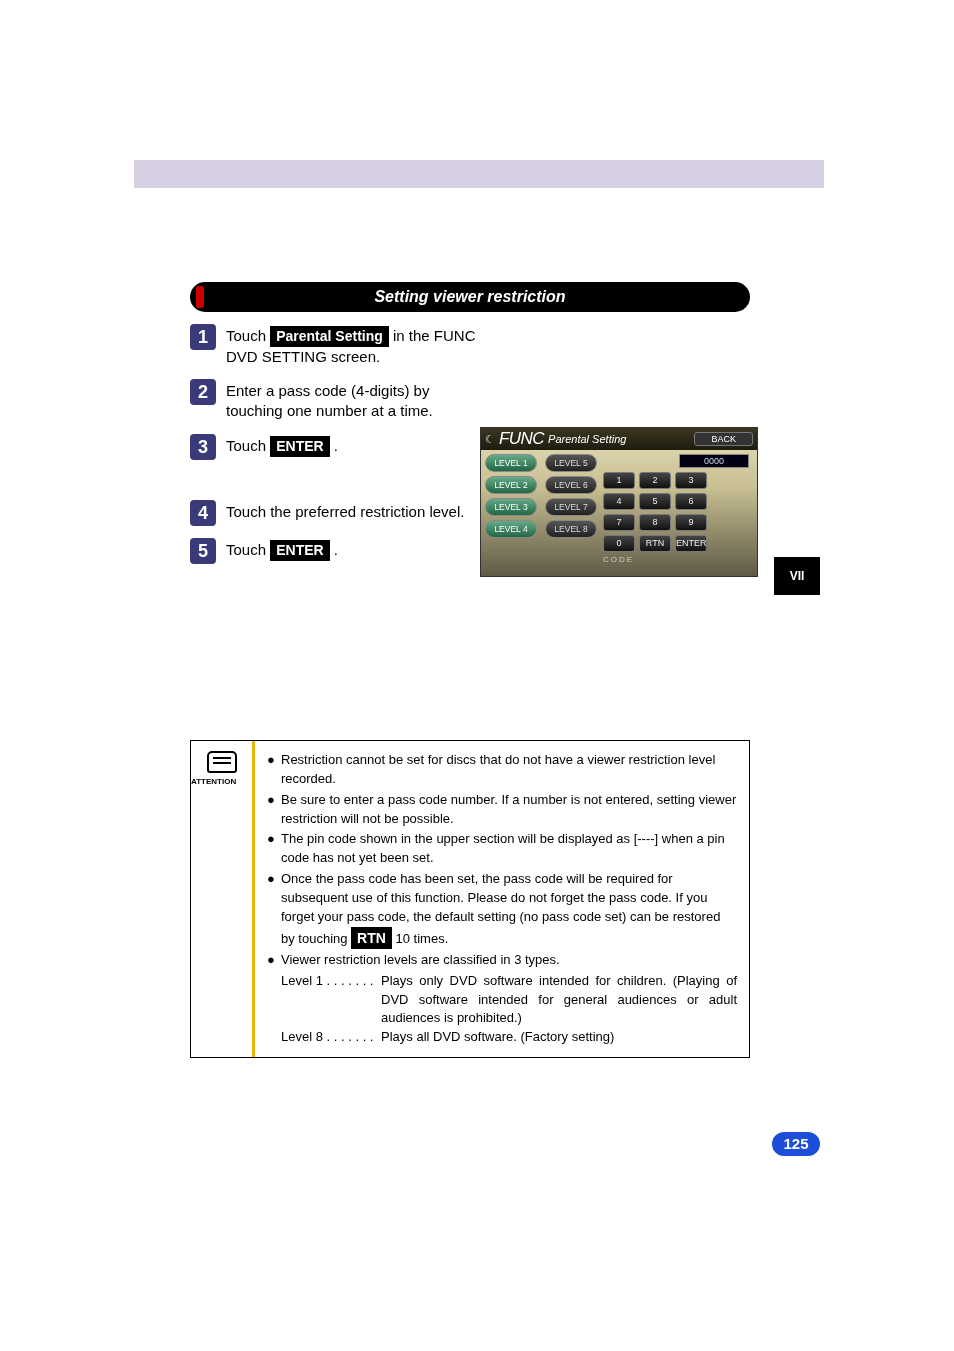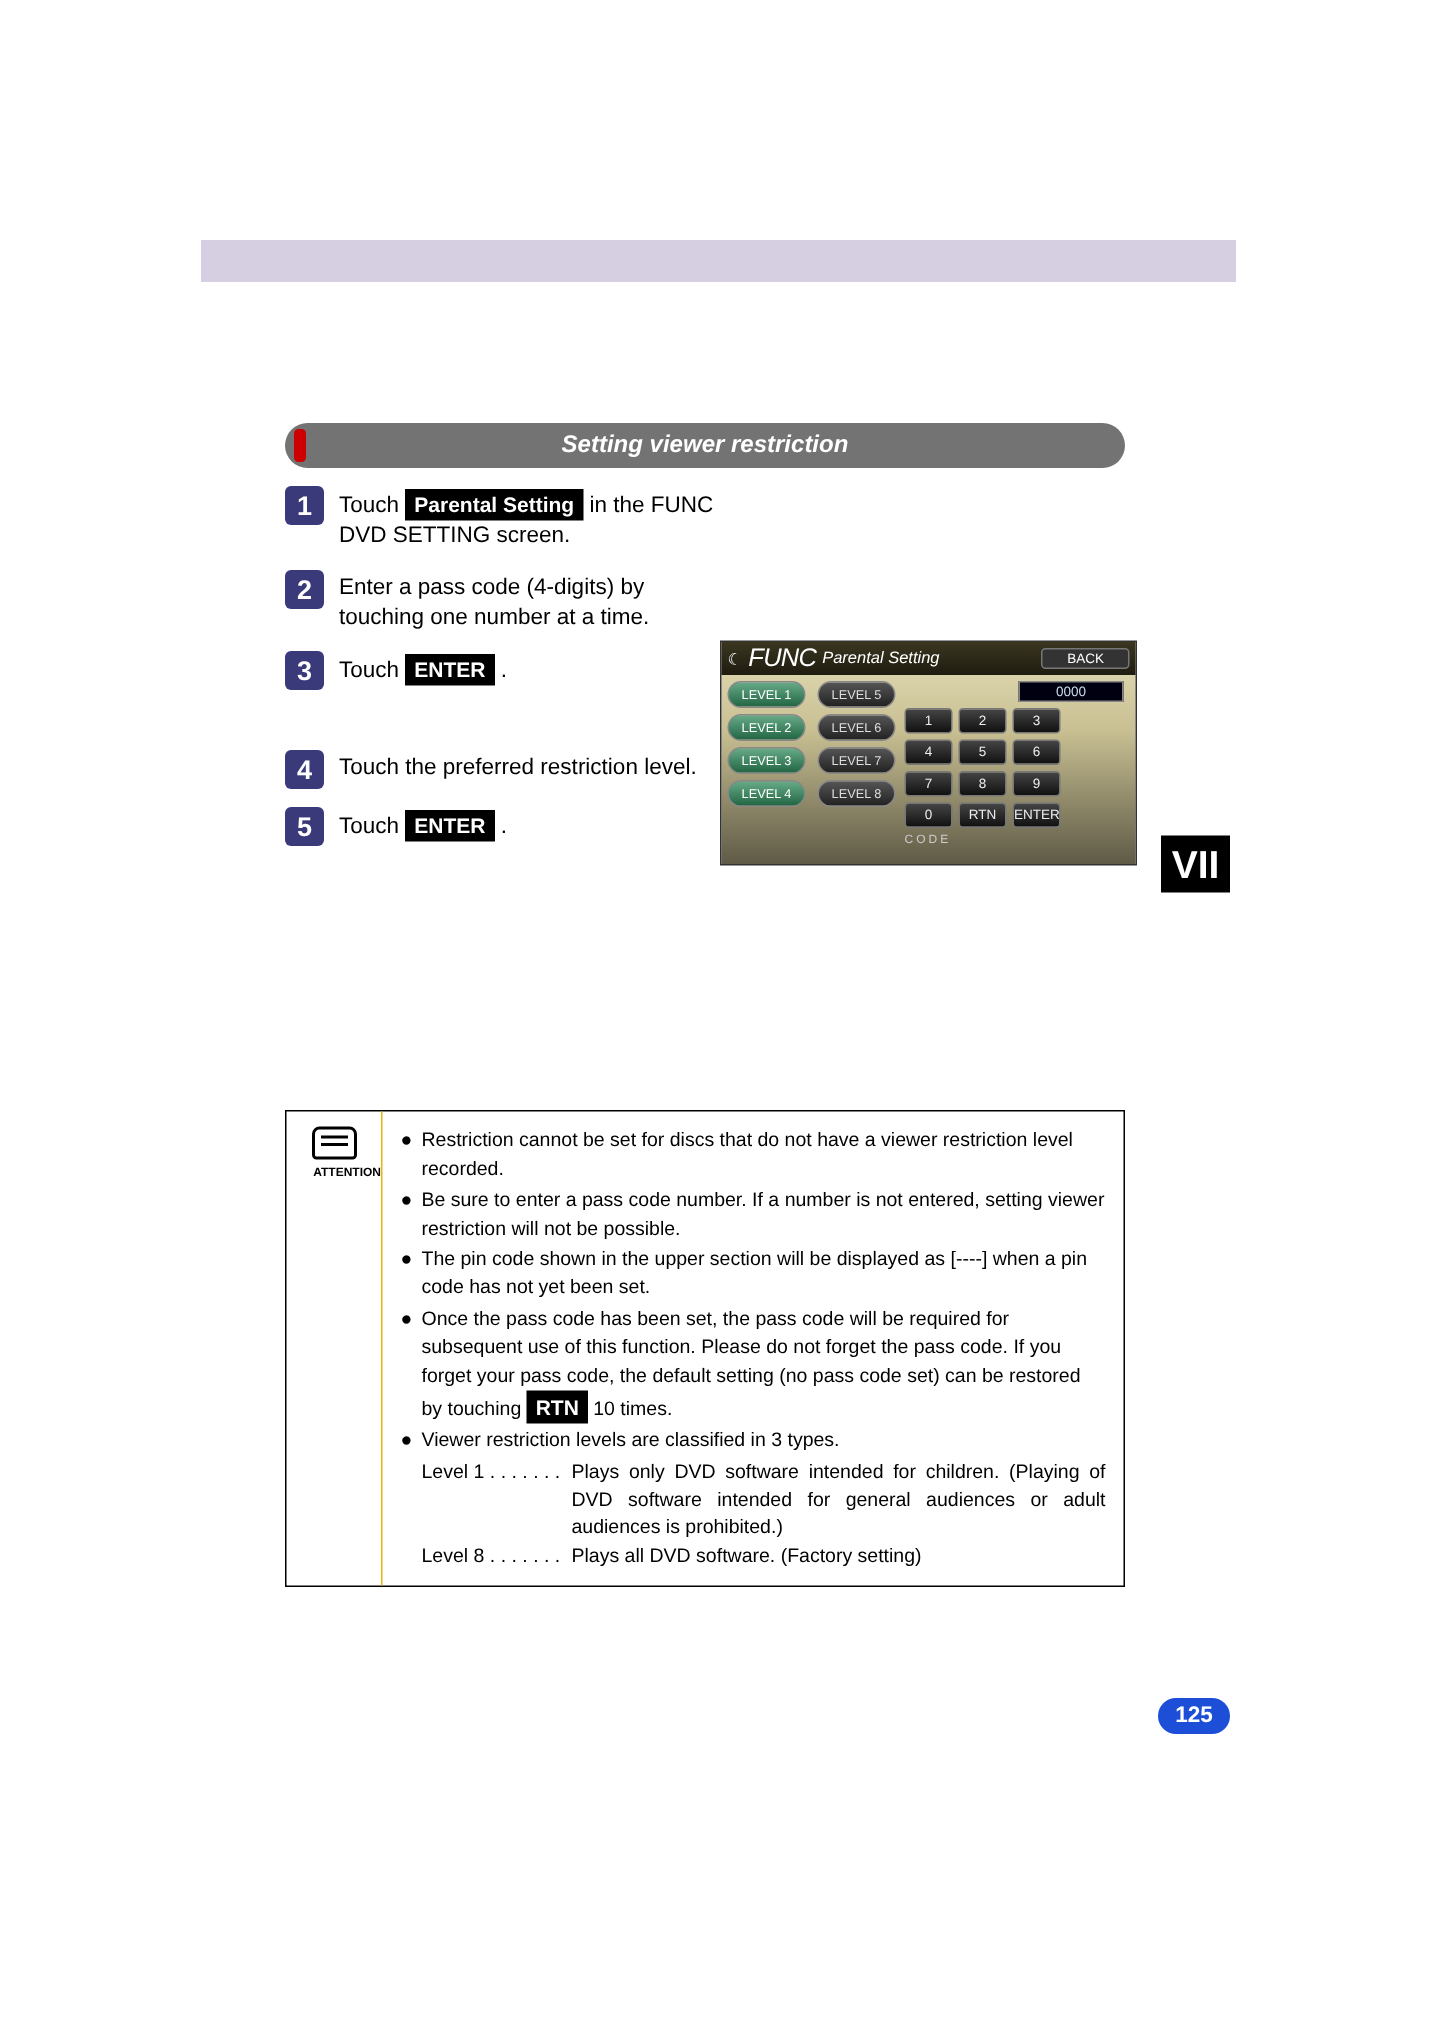--- a/index.html
+++ b/index.html
@@ -22,21 +22,21 @@
   .content {
     position: absolute;
     top: 282px;
     left: 190px;
     width: 560px;
   }
   .section-title-bar {
     position: relative;
     width: 560px;
     height: 30px;
-    background: #737373;
+    background: #000000;
     border-radius: 16px;
     margin-bottom: 12px;
   }
   .section-title-bar .red-tab {
     position: absolute;
     left: 6px; top: 4px;
     width: 8px; height: 22px;
     background: #c00;
     border-radius: 3px;
   }
@@ -148,38 +148,38 @@
 
   
   .side-tab {
     position: absolute;
     top: 557px;
     right: 134px;
     width: 46px; height: 38px;
     background: #000;
     color: #fff;
     font-weight: bold;
-    font-size: 26px;
+    font-size: 12px;
     text-align: center;
     line-height: 38px;
   }
 
   
   .attention-box {
     position: absolute;
     top: 740px;
     left: 190px;
     width: 560px;
     border: 1px solid #000;
     display: flex;
   }
   .attention-left {
     flex: 0 0 64px;
-    border-right: 1px solid #eab308;
-    text-align: right;
+    border-right: 3px solid #eab308;
+    text-align: left;
     padding-top: 10px;
   }
   .attn-icon {
     width: 30px; height: 22px;
     border: 2px solid #000;
     border-radius: 5px 5px 3px 3px;
     margin: 0 auto 4px;
     position: relative;
   }
   .attn-icon::before {

